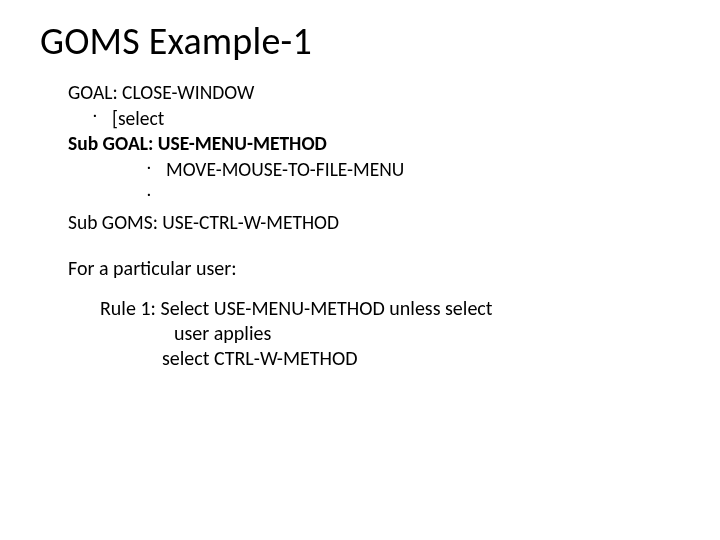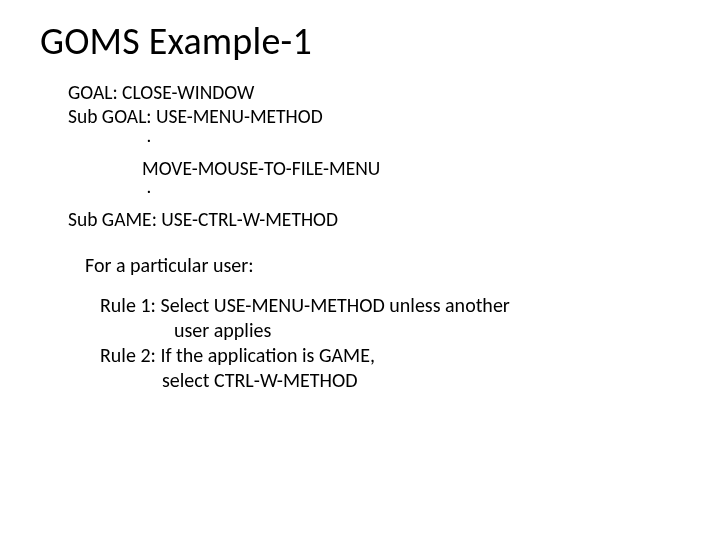--- a/index.html
+++ b/index.html
@@ -24,44 +24,45 @@
     margin: 0 0 18px 0;
     line-height: 1.05;
   }
   .block {
     font-size: 19.5px;
     line-height: 1.25;
     margin-left: 28px;
   }
   .row {
     display: flex;
+    align-items: center;
   }
   .dot {
     width: 14px;
     text-align: center;
     flex: 0 0 auto;
     font-size: 10px;
     line-height: 24px;
     position: relative;
     top: 1px;
   }
   .dot::before {
     content: ".";
     font-size: 19px;
     position: relative;
     top: -6px;
   }
   .ind1 { padding-left: 0; }
   .ind2 { padding-left: 20px; }
-  .ind3 { padding-left: 74px; flex-direction: column; }
-  .sub  { padding-left: 0; }
+  .ind3 { padding-left: 74px; }
+  .sub  { padding-left: 0; font-weight: bold; }
   .sub2 { padding-left: 0; margin-left: -6px; }
   .usernote {
     font-size: 20px;
-    margin: 22px 0 16px 45px;
+    margin: 22px 0 16px 28px;
   }
   .rules {
     font-size: 20px;
     line-height: 1.25;
     margin-left: 60px;
   }
   .rule-cont {
     padding-left: 74px;
   }
   .rule2-cont {
@@ -74,45 +75,49 @@
 <div class="slide">
 
   <h1 class="title">GOMS Example-1</h1>
 
   <div class="block">
 
     <div class="row ind1">
       <span>GOAL: CLOSE-WINDOW</span>
     </div>
 
+    <div class="row ind2">
+      <span class="dot"></span>
+      <span style="width:10px"></span>
+      <span>[select</span>
+    </div>
 
     <div class="row sub">
       <span>Sub GOAL: USE-MENU-METHOD</span>
     </div>
 
     <div class="row ind3">
       <span class="dot"></span>
       <span style="width:10px"></span>
       <span>MOVE-MOUSE-TO-FILE-MENU</span>
     </div>
     <div class="row ind3">
       <span class="dot"></span>
       <span style="width:10px"></span>
     </div>
 
     <div class="row sub2">
       <span style="width:6px"></span>
-      <span>Sub GAME: USE-CTRL-W-METHOD</span>
+      <span>Sub GOMS: USE-CTRL-W-METHOD</span>
     </div>
 
 
   </div>
 
   <div class="usernote">For a particular user:</div>
 
   <div class="rules">
-    <div>Rule 1: Select USE-MENU-METHOD unless another</div>
+    <div>Rule 1: Select USE-MENU-METHOD unless select</div>
     <div class="rule-cont">user applies</div>
-    <div>Rule 2: If the application is GAME,</div>
     <div class="rule2-cont">select CTRL-W-METHOD</div>
   </div>
 
 </div>
 
 </body></html>

